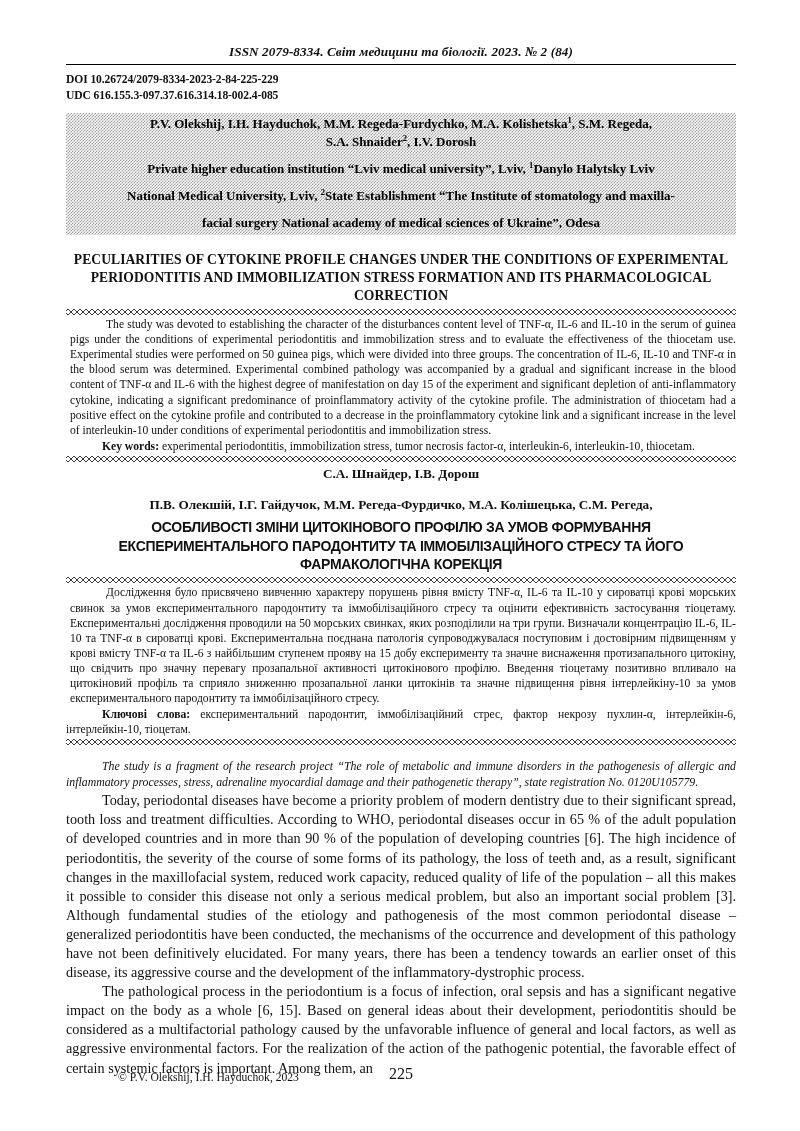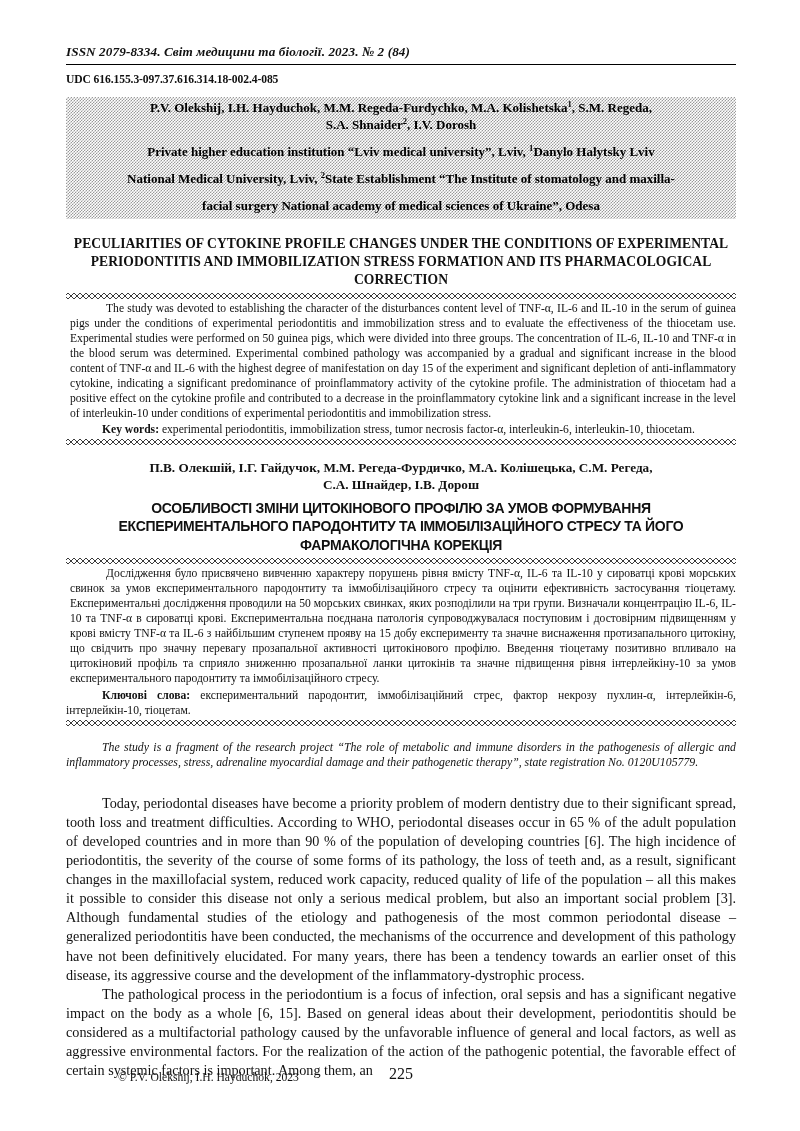--- a/index.html
+++ b/index.html
@@ -25,21 +25,21 @@
   }
   .content {
     position: absolute;
     left: 66px;
     top: 44px;
     width: 670px;
   }
 
   
   .running-head {
-    text-align: left;
+    text-align: center;
     font-style: italic;
     font-weight: bold;
     font-size: 13.2px;
     letter-spacing: 0.1px;
     line-height: 1.25;
     padding-bottom: 2px;
   }
   .rule-thick {
     border-top: 1.6px solid #000;
     margin: 1px 0 7px 0;
@@ -152,21 +152,21 @@
     margin-top: 14px;
     font-style: italic;
     font-size: 11.8px;
     line-height: 1.32;
     text-align: justify;
     text-indent: 36px;
   }
 
   
   .body-p {
-    margin-top: 23px;
+    margin-top: 1px;
     font-size: 14.2px;
     line-height: 1.345;
     text-align: justify;
     text-indent: 36px;
   }
   .body-p + .body-p { margin-top: 0; }
 
   
   .footer {
     position: absolute;
@@ -193,42 +193,43 @@
 </style>
 </head>
 <body>
 
 <div class="page">
   <div class="content">
 
     <div class="running-head">ISSN 2079-8334. Світ медицини та біології. 2023. № 2 (84)</div>
     <div class="rule-thick"></div>
 
+    <div class="ident">DOI 10.26724/2079-8334-2023-2-84-225-229</div>
     <div class="ident">UDC 616.155.3-097.37.616.314.18-002.4-085</div>
 
     <div class="authors-block">
       <div class="names"><span>P.V. Olekshij, I.H. Hayduchok, M.M. Regeda-Furdychko, M.A. Kolishetska</span><sup>1</sup><span>, S.M. Regeda,</span></div>
       <div class="names"><span>S.A. Shnaider</span><sup>2</sup><span>, I.V. Dorosh</span></div>
       <div class="affil"><span>Private higher education institution “Lviv medical university”, Lviv, </span><sup>1</sup><span>Danylo Halytsky Lviv</span></div>
       <div class="affil"><span>National Medical University, Lviv, </span><sup>2</sup><span>State Establishment “The Institute of stomatology and maxilla-</span></div>
       <div class="affil">facial surgery National academy of medical sciences of Ukraine”, Odesa</div>
     </div>
 
     <div class="main-title">PECULIARITIES OF CYTOKINE PROFILE CHANGES UNDER THE CONDITIONS OF EXPERIMENTAL PERIODONTITIS AND IMMOBILIZATION STRESS FORMATION AND ITS PHARMACOLOGICAL CORRECTION</div>
 
 
     <div class="wavy"></div>
 
     <div class="abstract">The study was devoted to establishing the character of the disturbances content level of TNF-α, IL-6 and IL-10 in the serum of guinea pigs under the conditions of experimental periodontitis and immobilization stress and to evaluate the effectiveness of the thiocetam use. Experimental studies were performed on 50 guinea pigs, which were divided into three groups. The concentration of IL-6, IL-10 and TNF-α in the blood serum was determined. Experimental combined pathology was accompanied by a gradual and significant increase in the blood content of TNF-α and IL-6 with the highest degree of manifestation on day 15 of the experiment and significant depletion of anti-inflammatory cytokine, indicating a significant predominance of proinflammatory activity of the cytokine profile. The administration of thiocetam had a positive effect on the cytokine profile and contributed to a decrease in the proinflammatory cytokine link and a significant increase in the level of interleukin-10 under conditions of experimental periodontitis and immobilization stress.</div>
     <div class="keywords"><b>Key words:</b><span> experimental periodontitis, immobilization stress, tumor necrosis factor-α, interleukin-6, interleukin-10, thiocetam.</span></div>
 
     <div class="wavy tight"></div>
 
+    <div class="ua-authors" style="margin-top:0">С.А. Шнайдер, І.В. Дорош</div>
     <div class="ua-authors">П.В. Олекшій, І.Г. Гайдучок, М.М. Регеда-Фурдичко, М.А. Колішецька, С.М. Регеда,</div>
-    <div class="ua-authors" style="margin-top:0">С.А. Шнайдер, І.В. Дорош</div>
 
     <div class="ua-title">ОСОБЛИВОСТІ ЗМІНИ ЦИТОКІНОВОГО ПРОФІЛЮ ЗА УМОВ ФОРМУВАННЯ ЕКСПЕРИМЕНТАЛЬНОГО ПАРОДОНТИТУ ТА ІММОБІЛІЗАЦІЙНОГО СТРЕСУ ТА  ЙОГО ФАРМАКОЛОГІЧНА КОРЕКЦІЯ</div>
 
     <div class="wavy"></div>
 
     <div class="abstract">Дослідження було присвячено вивченню характеру порушень рівня вмісту TNF-α, IL-6 та IL-10 у сироватці крові морських свинок за умов експериментального пародонтиту та іммобілізаційного стресу та оцінити ефективність застосування тіоцетаму. Експериментальні дослідження проводили на 50 морських свинках, яких розподілили на три групи. Визначали концентрацію IL-6, IL-10 та TNF-α в сироватці крові. Експериментальна поєднана патологія супроводжувалася поступовим і достовірним підвищенням у крові вмісту TNF-α та IL-6 з найбільшим ступенем прояву на 15 добу експерименту та значне виснаження протизапального цитокіну, що свідчить про значну перевагу прозапальної активності цитокінового профілю. Введення тіоцетаму позитивно впливало на цитокіновий профіль та сприяло зниженню прозапальної ланки цитокінів та значне підвищення рівня інтерлейкіну-10 за умов експериментального пародонтиту та іммобілізаційного стресу.</div>
     <div class="keywords"><b>Ключові слова:</b><span> експериментальний пародонтит, іммобілізаційний стрес, фактор некрозу пухлин-α, інтерлейкін-6, інтерлейкін-10, тіоцетам.</span></div>
 
     <div class="wavy tight"></div>
 

